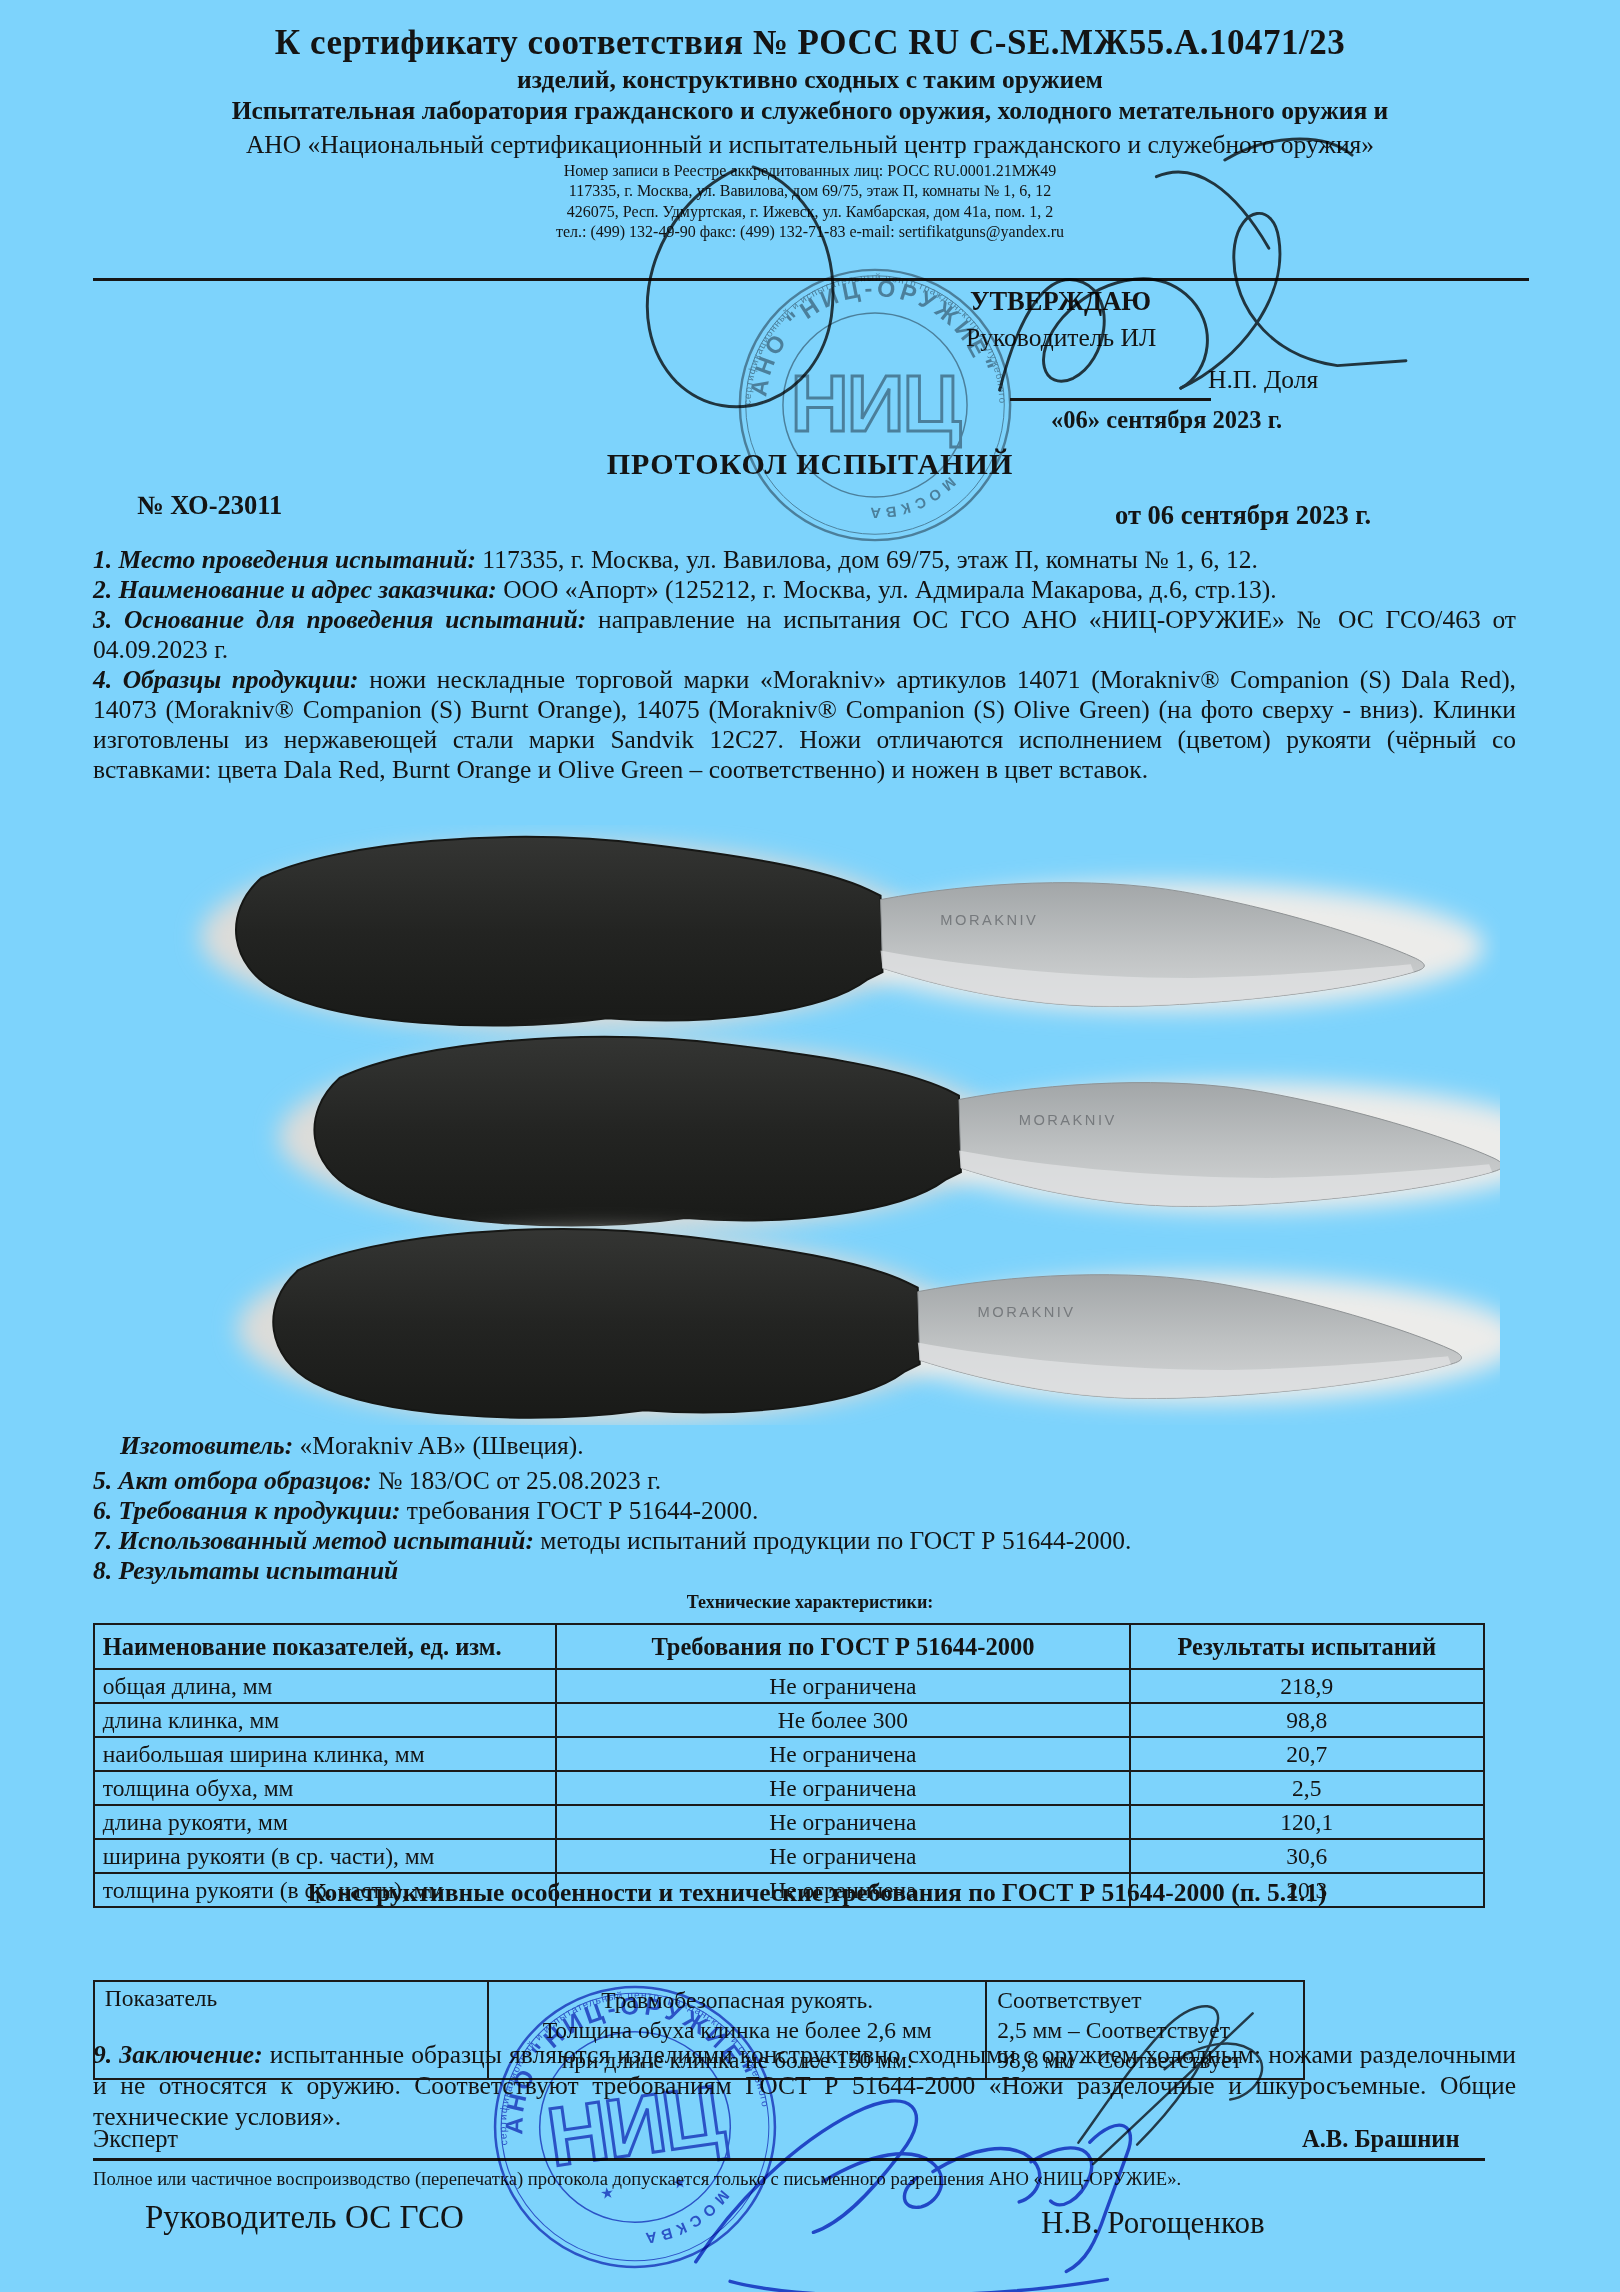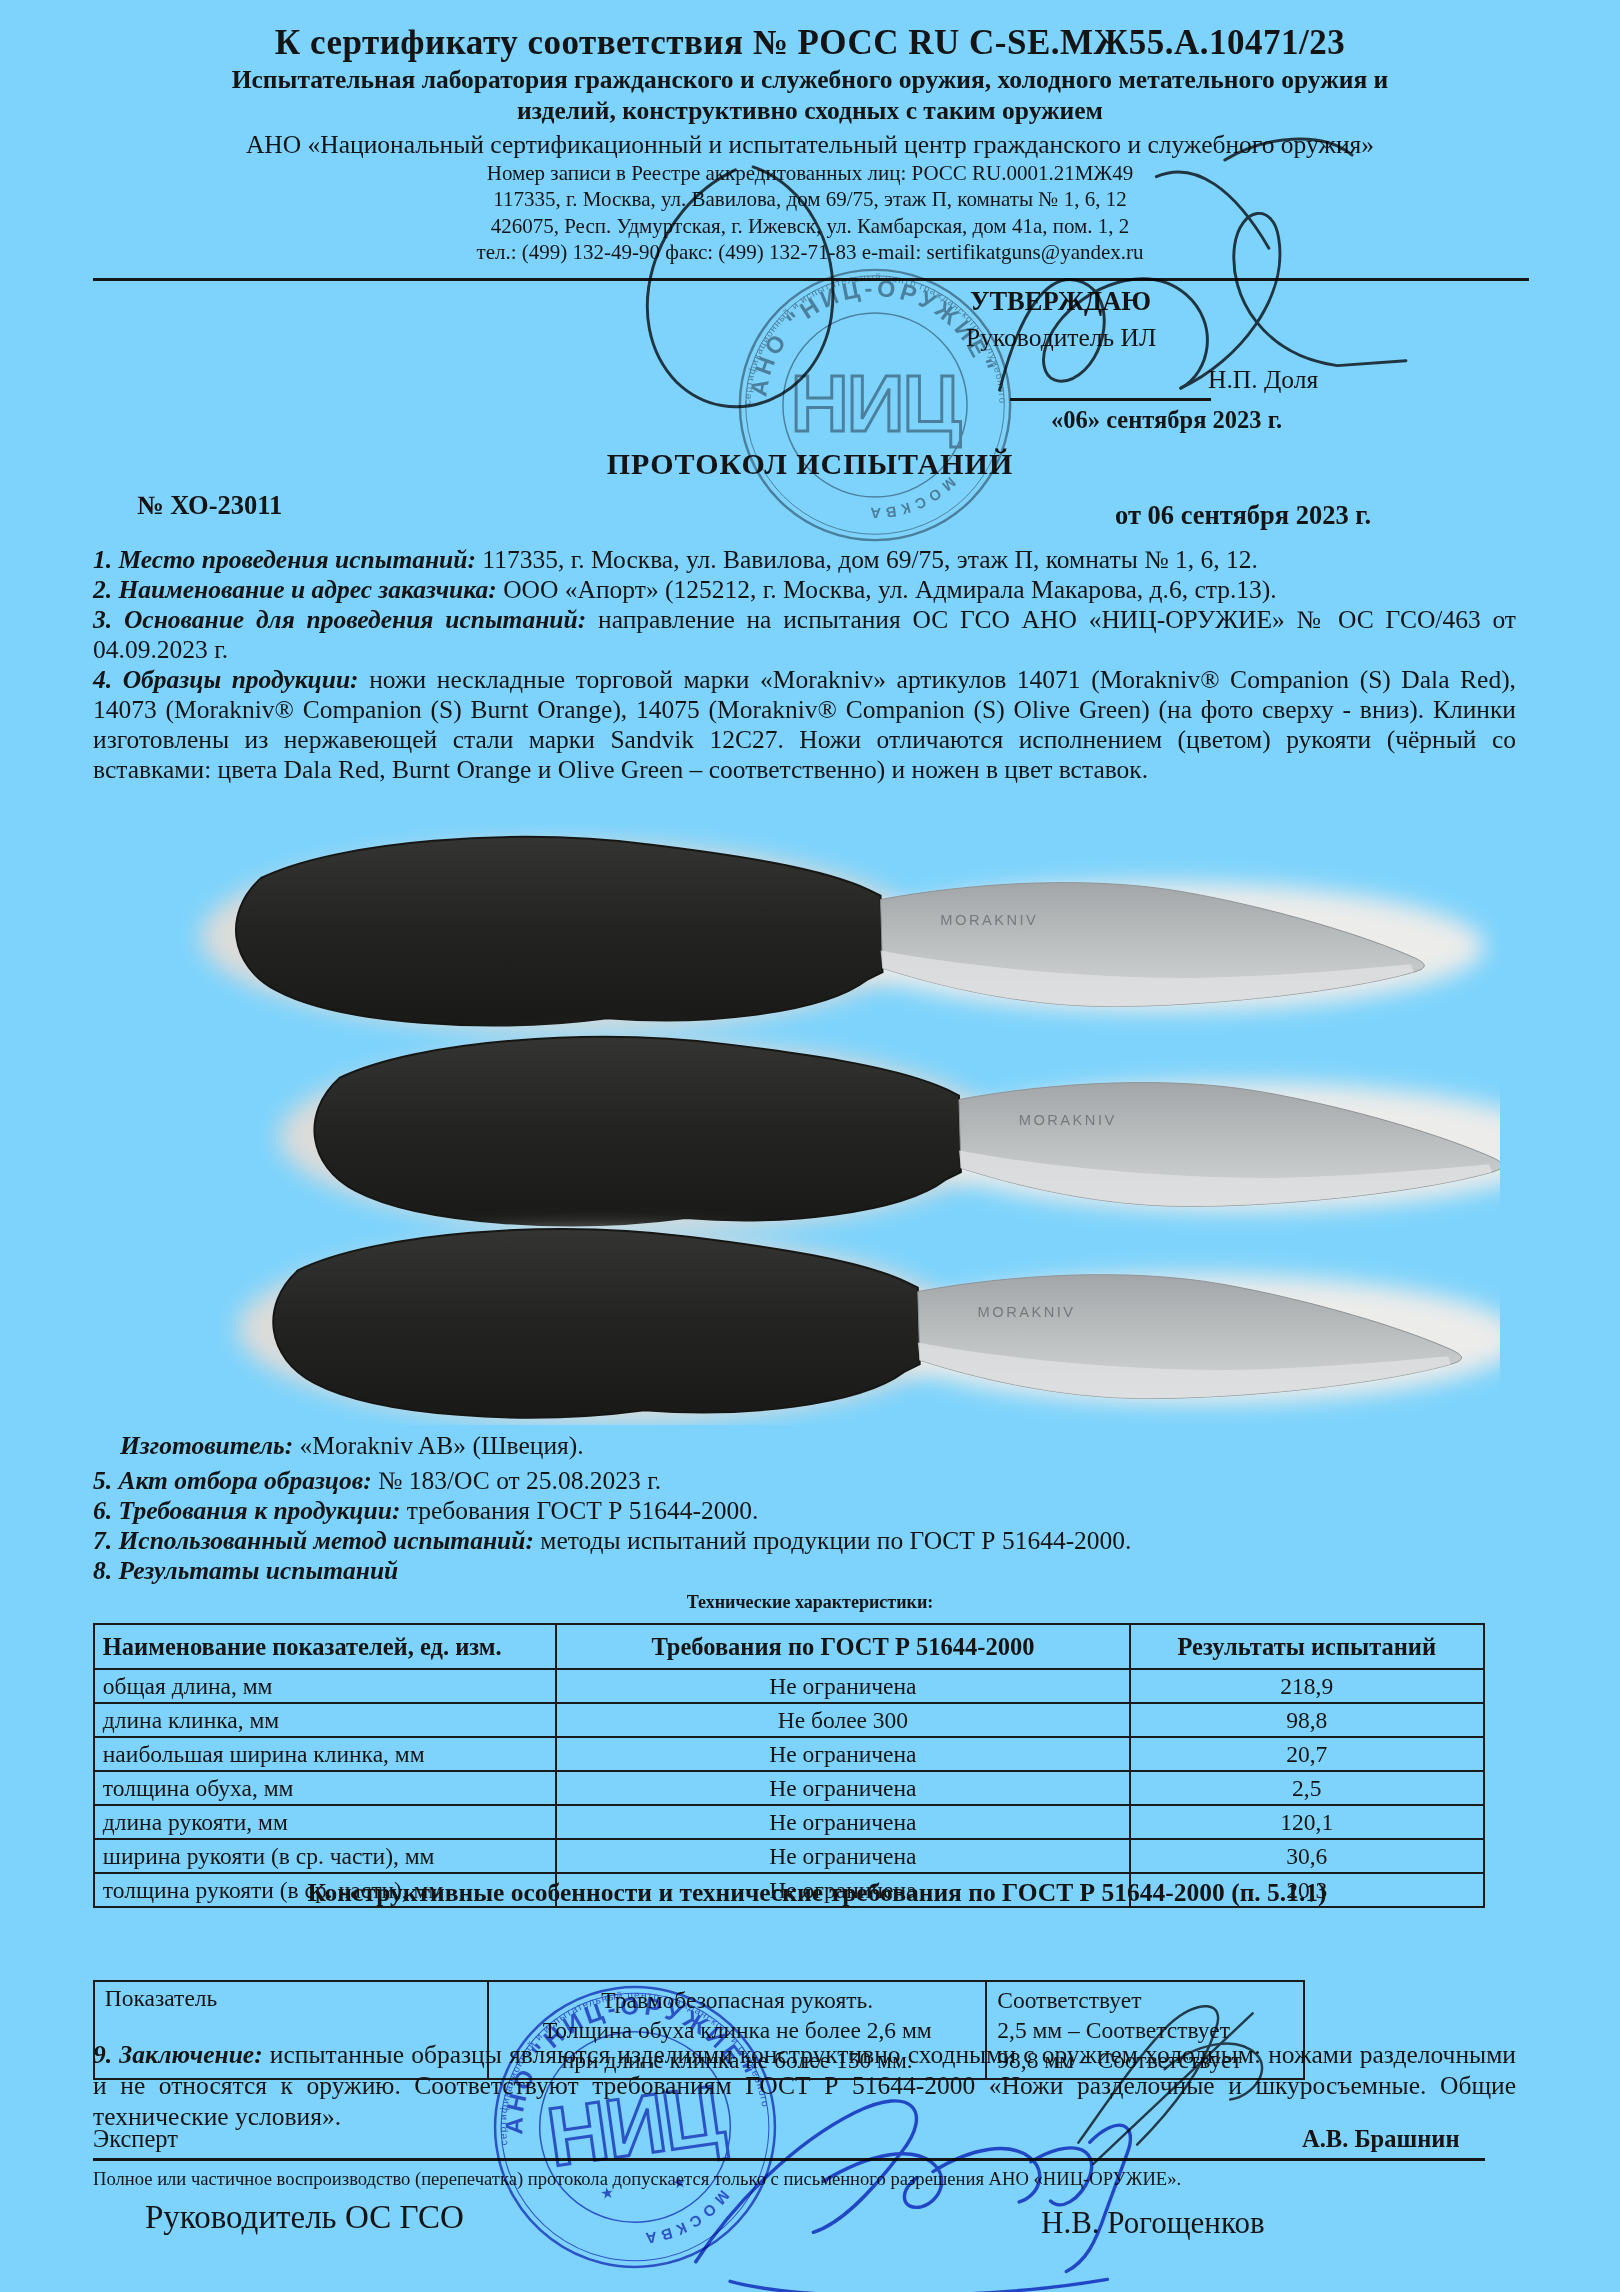--- a/index.html
+++ b/index.html
@@ -3,21 +3,21 @@
 <meta charset="utf-8">
 <style>
   html,body{margin:0;padding:0;background:#e8e8e6;}
   .page{position:relative;width:1620px;height:2293px;background:#7dd3fc;margin:0 auto;
         font-family:"Liberation Serif",serif;color:#141414;overflow:hidden;}
   
   .header{position:absolute;top:21.6px;left:0;width:1620px;text-align:center;line-height:1.22;}
   .cert-title{font-size:35px;font-weight:bold;letter-spacing:0.5px;}
   .lab-line{font-size:25.5px;font-weight:bold;}
   .org-line{font-size:25.5px;font-weight:normal;margin-top:2px;}
-  .small-line{font-size:21px;margin-top:1px;}
+  .small-line{font-size:16px;margin-top:1px;}
   .top-rule{position:absolute;top:278px;left:93px;width:1436px;height:2.9px;background:#161616;}
   
   .approve-label{position:absolute;left:970px;top:286px;font-size:26.5px;font-weight:bold;}
   .approver-role{position:absolute;left:966px;top:323px;font-size:25.5px;}
   .approver-name{position:absolute;left:1208px;top:365px;font-size:25.5px;font-weight:normal;text-align:center;}
   .approve-line{position:absolute;left:1010px;top:398px;width:201px;height:2.9px;background:#161616;}
   .approve-date{position:absolute;left:1051px;top:406px;font-size:24.5px;font-weight:bold;}
   
   .protocol-title{position:absolute;left:0;top:447px;width:1620px;text-align:center;
                   font-size:30px;font-weight:bold;letter-spacing:1px;}
@@ -77,22 +77,22 @@
   .sig-head{left:676px;top:2054px;width:461px;height:245px;}
   .stamp text{font-family:"Liberation Sans",sans-serif;}
 </style>
 </head>
 <body>
 
 <div class="page">
 
   <div class="header">
     <div class="cert-title">К сертификату соответствия № РОСС RU C-SE.МЖ55.А.10471/23</div>
+    <div class="lab-line">изделий, конструктивно сходных с таким оружием</div>
     <div class="lab-line">Испытательная лаборатория гражданского и служебного оружия, холодного метательного оружия и</div>
-    <div class="lab-line">изделий, конструктивно сходных с таким оружием</div>
     <div class="org-line">АНО «Национальный сертификационный и испытательный центр гражданского и служебного оружия»</div>
     <div class="small-line">Номер записи в Реестре аккредитованных лиц: РОСС RU.0001.21МЖ49</div>
     <div class="small-line">117335, г. Москва, ул. Вавилова, дом 69/75, этаж П, комнаты № 1, 6, 12</div>
     <div class="small-line">426075, Респ. Удмуртская, г. Ижевск, ул. Камбарская, дом 41а, пом. 1, 2</div>
     <div class="small-line">тел.: (499) 132-49-90 факс: (499) 132-71-83 e-mail: sertifikatguns@yandex.ru</div>
   </div>
   <div class="top-rule"></div>
 
   <svg class="stamp stamp-top" viewBox="0 0 290 290">
     <defs>

